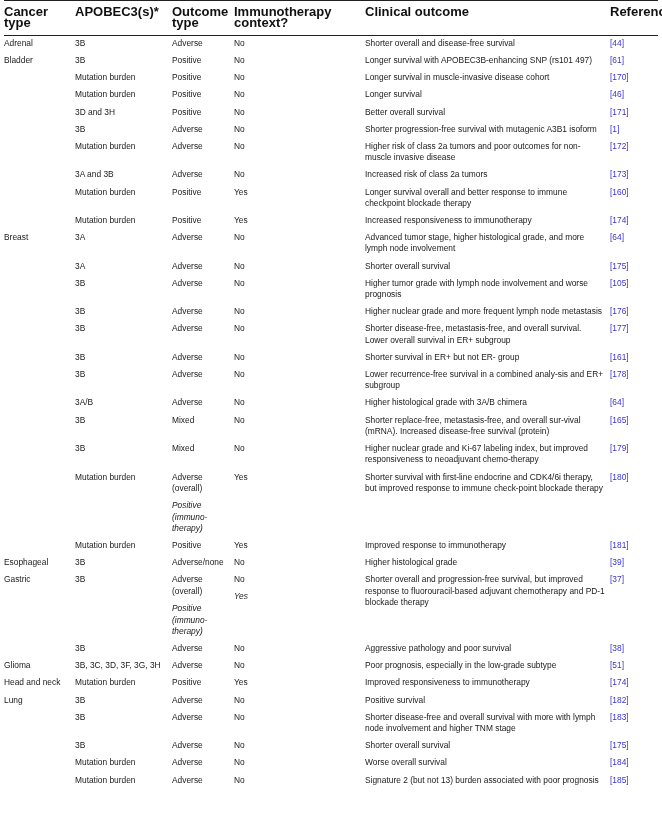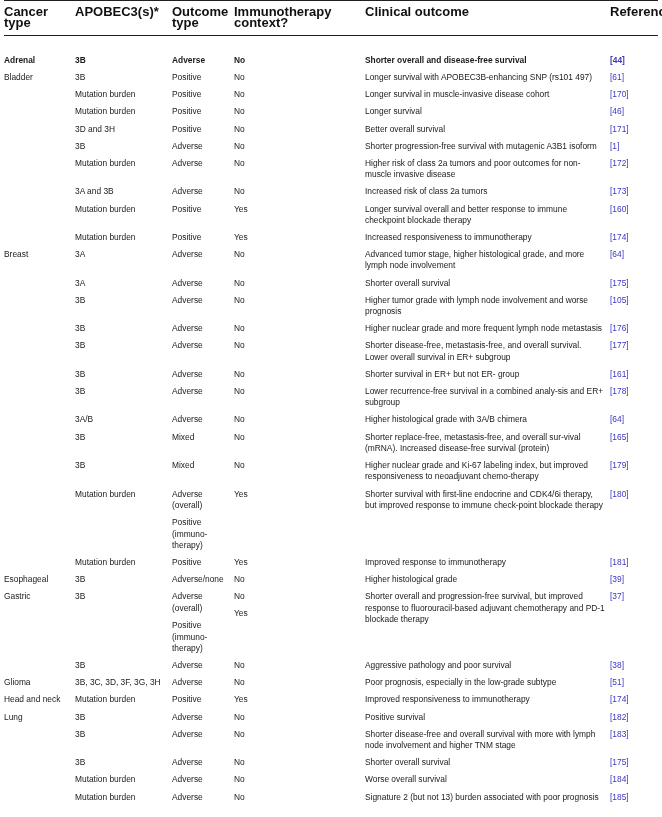--- a/index.html
+++ b/index.html
@@ -44,31 +44,32 @@
     border-bottom: 1.1px solid #231f20;
     color: #111111;
   }
   thead th.refs-head { padding-right: 0; margin-top: 35px; }
 
   tbody td {
     vertical-align: top;
     padding: 3.0px 6px 3.0px 0;
     color: #1a1a1a;
   }
-  tbody tr.first-body td { padding-top: 19px; font-weight: bold; }
+  tbody tr.first-body td { padding-top: 2px; }
   tbody td.col-clinical { padding-right: 4px; }
   tbody td.col-refs {
     color: #3b35c4;
     padding-right: 0;
     white-space: nowrap;
     margin-left: 46px;
   }
   .sub-line {
     display: block;
     margin-top: 6.5px;
+    font-style: italic;
   }
   .sub-line.tight { margin-top: 5.5px; }
 </style>
 </head>
 <body>
 
 <div id="table-wrap">
   <table class="data-table">
     <colgroup>
       <col class="c-cancer">

